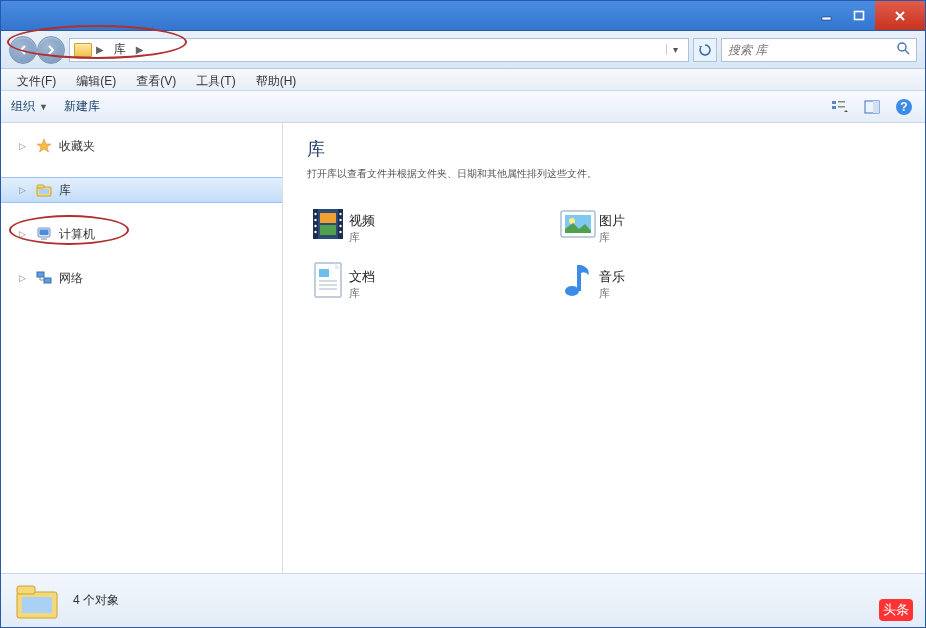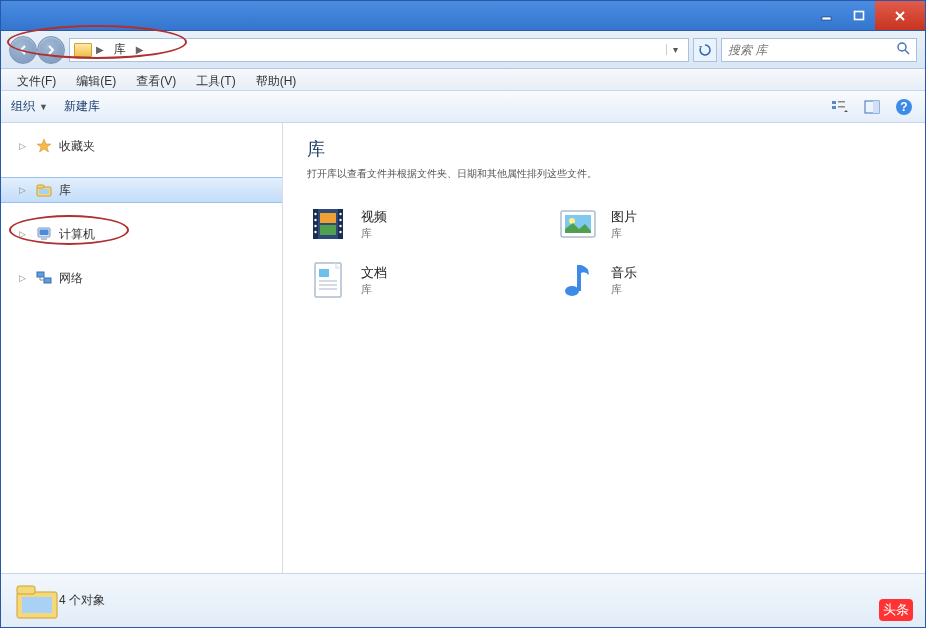--- a/index.html
+++ b/index.html
@@ -38,26 +38,26 @@
 .navitem { height: 26px; display: flex; align-items: center; padding-left: 18px; gap: 6px; font-size: 12px; color: #333; cursor: pointer; }
 .navitem .exp { width: 10px; color: #888; font-size: 9px; }
 .navitem.selected { background: linear-gradient(#e3effc, #c2ddfa); border: 1px solid #9ac2f0; border-left: none; border-right: none; }
 .navgap { height: 18px; }
 .ico { width: 18px; height: 18px; display: flex; align-items: center; justify-content: center; font-size: 14px; }
 
 .main { flex: 1; padding: 14px 24px; display: flex; flex-direction: column; }
 .main h1 { font-size: 18px; font-weight: normal; color: #1e3e66; margin-bottom: 6px; }
 .main .sub { font-size: 10px; color: #555; margin-bottom: 22px; }
 .libgrid { display: grid; grid-template-columns: 250px 250px; gap: 14px 0; }
-.libitem { display: flex; align-items: center; gap: 12px; cursor: pointer; }
+.libitem { display: flex; align-items: flex-end; gap: 0; cursor: pointer; }
 .libicon { width: 42px; height: 42px; display: flex; align-items: center; justify-content: center; }
 .libitem .txt .t { font-size: 13px; color: #222; }
 .libitem .txt .s { font-size: 11px; color: #777; }
 
-.status { height: 54px; background: linear-gradient(#f2f7fc, #e2ecf7); border-top: 1px solid #c8d6e8; display: flex; align-items: center; padding: 0 14px; position: relative; }
+.status { height: 54px; background: linear-gradient(#f2f7fc, #e2ecf7); border-top: 1px solid #c8d6e8; display: flex; align-items: center; padding: 0 14px; gap: 14px; position: relative; }
 .status .bigico { width: 44px; height: 38px; }
 .status .stxt { font-size: 12px; color: #333; }
 .watermark { position: absolute; right: 12px; bottom: 6px; font-size: 20px; color: #666; font-style: italic; display: flex; align-items: center; gap: 6px; }
 .wm-badge { width: 22px; height: 22px; border-radius: 50%; background: #f33; color: #ffffff; font-size: 13px; display: flex; align-items: center; justify-content: center; font-style: normal; }
 </style>
 </head>
 <body>
 
 <div class="titlebar">
   <div class="winbtn">

